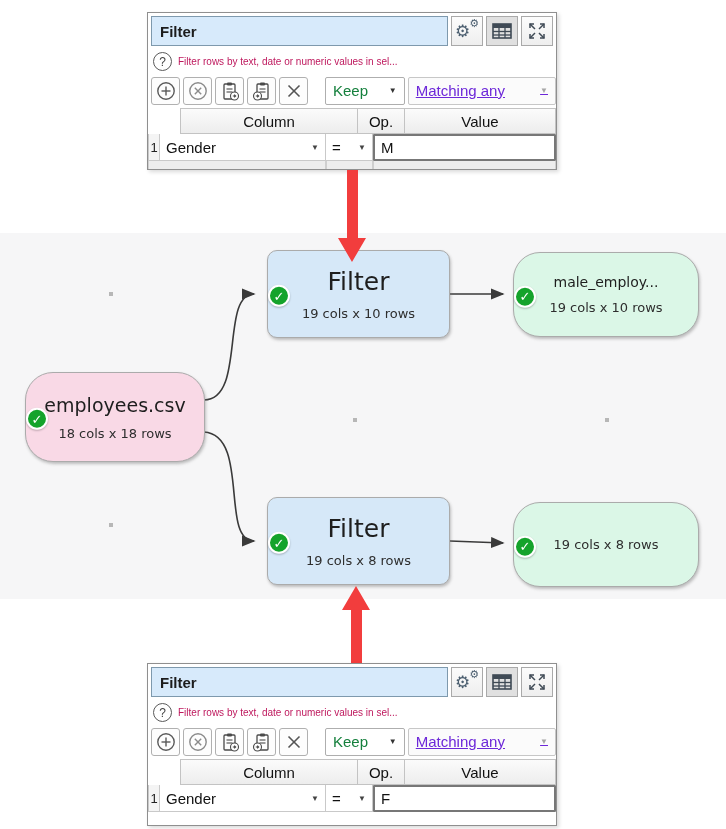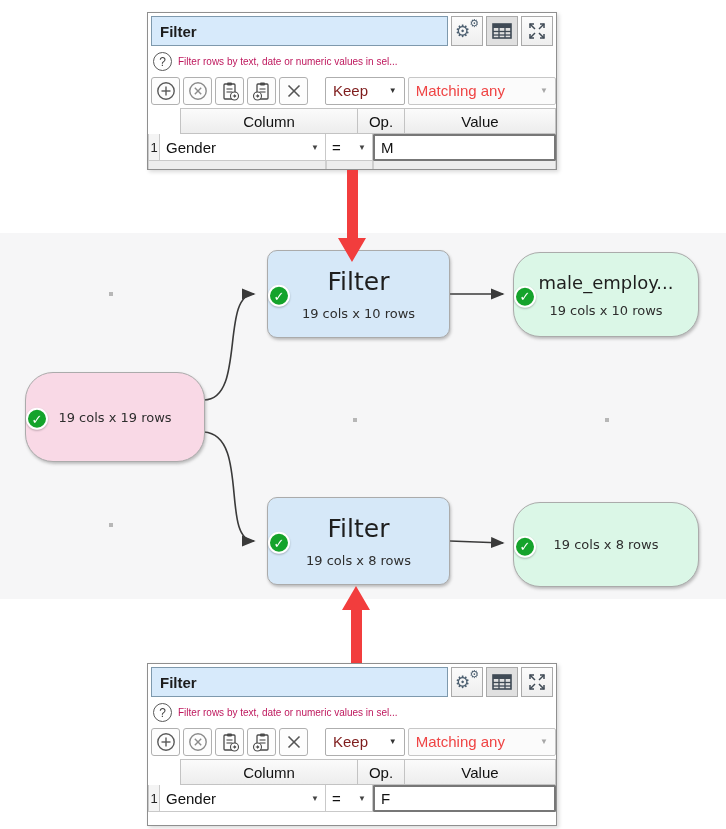--- a/index.html
+++ b/index.html
@@ -43,25 +43,25 @@
   .help-text{font-size:10px;color:#be185d;white-space:nowrap;}
 
   .toolbar-row{display:flex;align-items:center;gap:3px;height:31px;padding-left:3px;}
   .ibtn{
     width:29px;height:28px;box-sizing:border-box;border:1px solid #b0b0b0;border-radius:3px;
     background:#fdfdfd;display:flex;align-items:center;justify-content:center;flex:0 0 auto;
   }
   .combo{
     height:28px;box-sizing:border-box;border:1px solid #aeaeae;border-radius:2px;background:#fff;
     display:flex;align-items:center;justify-content:space-between;
-    font-size:15px;color:#7f1d1d;padding:0 7px;
+    font-size:15px;color:#15803d;padding:0 7px;
   }
   .combo::after{content:"▼";font-size:8px;color:#333;margin-left:6px;}
   .combo.keep{width:83px;margin-left:14px;}
-  .combo.disabled{width:155px;background:#fbfbfb;border-color:#c7c7c7;color:#ef4444;}
+  .combo.disabled{width:155px;background:#fbfbfb;border-color:#c7c7c7;color:#6d28d9;text-decoration:underline;}
   .combo.disabled::after{color:#a7a7a7;}
 
   .grid-table{margin-top:2px;font-size:15px;color:#111;}
   .hdr-row{display:flex;height:26px;padding-left:32px;}
   .hdr-cell{
     box-sizing:border-box;border:1px solid #c3c3c3;border-left:none;
     background:linear-gradient(#fbfbfb,#ededed);
     display:flex;align-items:center;justify-content:center;
   }
   .hdr-cell:first-child{border-left:1px solid #c3c3c3;}
@@ -105,21 +105,21 @@
     color:#fff;font-size:13px;font-weight:bold;box-shadow:0 1px 2px rgba(0,0,0,.25);
   }
 
   .n-employees{left:25px;top:139px;width:180px;height:90px;}
   .n-employees .ntitle{font-size:19px;}
   .n-filter-top{left:267px;top:17px;width:183px;height:88px;}
   .n-filter-bottom{left:267px;top:264px;width:183px;height:88px;}
   .node-blue .ntitle{font-size:25px;}
   .n-male{left:513px;top:19px;width:186px;height:85px;}
   .n-female{left:513px;top:269px;width:186px;height:85px;}
-  .node-green .ntitle{font-size:18px;}
+  .node-green .ntitle{font-size:14px;}
 
   .edges{position:absolute;left:0;top:0;width:726px;height:366px;pointer-events:none;}
 
   .red-arrow{position:absolute;}
   .ra-top{left:337px;top:170px;}
   .ra-bottom{left:341px;top:586px;}
 
   .icon-svg{display:block;}
 </style>
 </head>
@@ -242,21 +242,22 @@
     <g fill="none" stroke="#3a3a3a" stroke-width="1.6">
       <path d="M204,167 C246,167 220,61 254,61" marker-end="url(#ah)"></path>
       <path d="M204,199 C250,202 220,308 254,308" marker-end="url(#ah)"></path>
       <path d="M450,61 L503,61" marker-end="url(#ah)"></path>
       <path d="M450,308 L503,310" marker-end="url(#ah)"></path>
     </g>
   </svg>
 
   <div class="node node-pink n-employees">
     <div class="check">✓</div>
-    <div class="nsub">19 cols x 19 rows</div>
+    <div class="ntitle">employees.csv</div>
+    <div class="nsub">18 cols x 18 rows</div>
   </div>
 
   <div class="node node-blue n-filter-top">
     <div class="check">✓</div>
     <div class="ntitle">Filter</div>
     <div class="nsub">19 cols x 10 rows</div>
   </div>
 
   <div class="node node-green n-male">
     <div class="check">✓</div>

